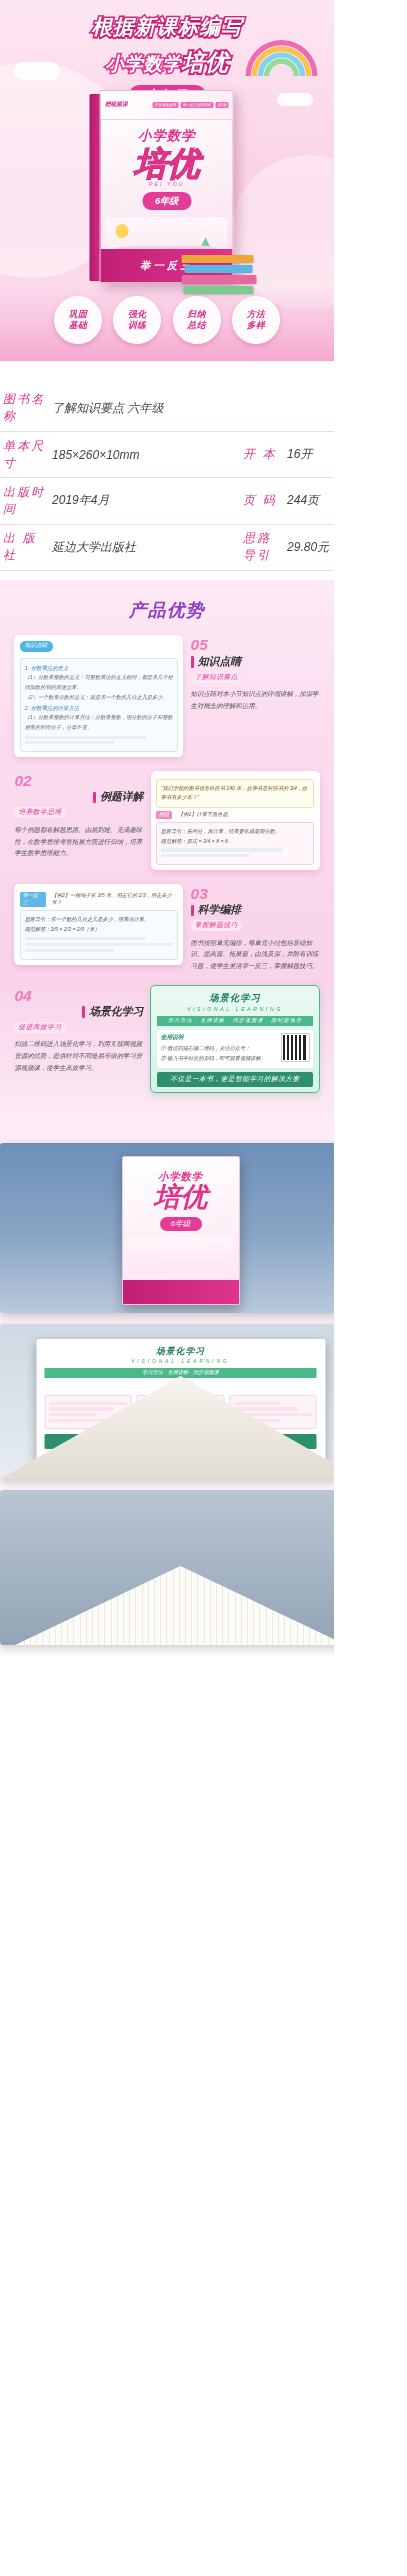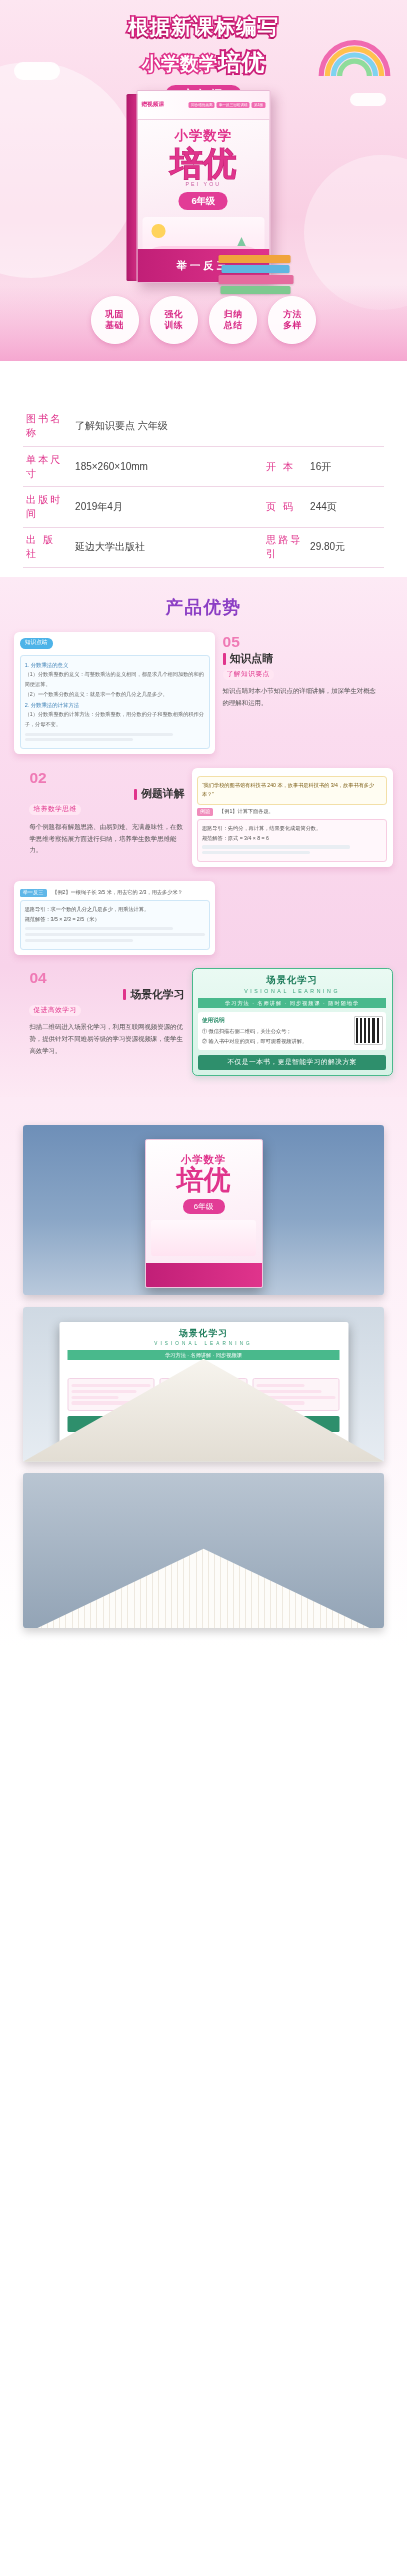--- a/index.html
+++ b/index.html
@@ -1,21 +1,21 @@
 <!DOCTYPE html>
 <html style="font-size:8.2px"><head>
 <meta charset="utf-8">
 <style>
   * { box-sizing: border-box; margin: 0; padding: 0; }
   body {
     width: 407px;
     font-family: "Liberation Sans", sans-serif;
     background: #fff;
   }
-  .page { width: 407px; position: relative; overflow: hidden; }
+  .page { width: 334px; position: relative; overflow: hidden; font-style: italic; }
 
   
   .hero {
     position: relative;
     height: 361px;
     background: linear-gradient(180deg,#fde6f1 0%, #fbd9ea 35%, #f9cfe3 60%, #fde9f3 100%);
     overflow: hidden;
   }
   .hero-blob1 {
     position:absolute; width: 216px; height: 216px; border-radius: 50%;
@@ -155,21 +155,21 @@
   }
   .heart:before, .heart:after{
     content:""; position:absolute; width: 6.2px; height: 9.3px; background:#ffd94a;
     border-radius: 6.2px 6.2px 0 0;
   }
   .heart:before { left: 5.7px; transform: rotate(-45deg); transform-origin: 0 100%; }
   .heart:after  { left: 5.7px; transform: rotate(45deg);  transform-origin: 0 100%; }
 
   
   .info-sec { background:#fff; padding: 15.5px 0 9.3px; }
-  .info-table { width: 361px; margin: 30px auto 0; border-collapse: collapse; font-size: 10px; color:#333;}
+  .info-table { width: 361px; margin: 9px auto 0; border-collapse: collapse; font-size: 12px; color:#333;}
   .info-table td { border-bottom: 0.5px solid #f0d6e6; padding: 5.7px 3.1px; }
   .info-table td.k { width: 49px; color:#e0348c; letter-spacing: 2.1px; }
   .info-table td.v { color:#444; }
   .info-table td.k2 { width: 44px; color:#e0348c; letter-spacing: 2.1px; }
   .info-table td.v2 { width: 77px; color:#444; }
 
   
   .adv-sec {
     background: linear-gradient(180deg,#fdeaf5 0%, #fbdcef 30%, #f8d3ea 75%, #fde9f4 100%);
     padding: 17.5px 0 20.6px;
@@ -435,20 +435,29 @@
           <span style="font-size:5.2px;color:#555;">【例2】一根绳子长 3/5 米，用去它的 2/3，用去多少米？</span>
         </div>
         <div class="mock-box">
           <div style="font-size:5.2px;color:#555;line-height:1.9;">思路导引：求一个数的几分之几是多少，用乘法计算。</div>
           <div style="font-size:5.2px;color:#555;line-height:1.9;">规范解答：3/5 × 2/3 = 2/5（米）</div>
           <div class="mock-line m"></div>
           <div class="mock-line"></div>
           <div class="mock-line s"></div>
         </div>
       </div>
+      <div class="adv-text">
+        <div class="adv-num">03</div>
+        <div class="adv-h">
+          <span class="adv-bar"></span>
+          <span class="adv-h-t">科学编排</span>
+        </div>
+        <div class="adv-sub">掌握解题技巧</div>
+        <p class="adv-p">图书按照单元编排，每单元小结包括基础知识、提高篇、拓展篇，由浅及深，并附有训练习题，使学生灵活举一反三，掌握解题技巧。</p>
+      </div>
     </div>
 
     <div class="adv-row rev">
       <div class="vl-card">
         <div class="vl-title">场景化学习</div>
         <div class="vl-sub">VISIONAL LEARNING</div>
         <div class="vl-band">学习方法 · 名师讲解 · 同步视频课 · 随时随地学</div>
         <div class="vl-body">
           <div class="qr"></div>
           <div style="font-size:5.7px;color:#2e8f6c;font-weight:bold;">使用说明</div>

